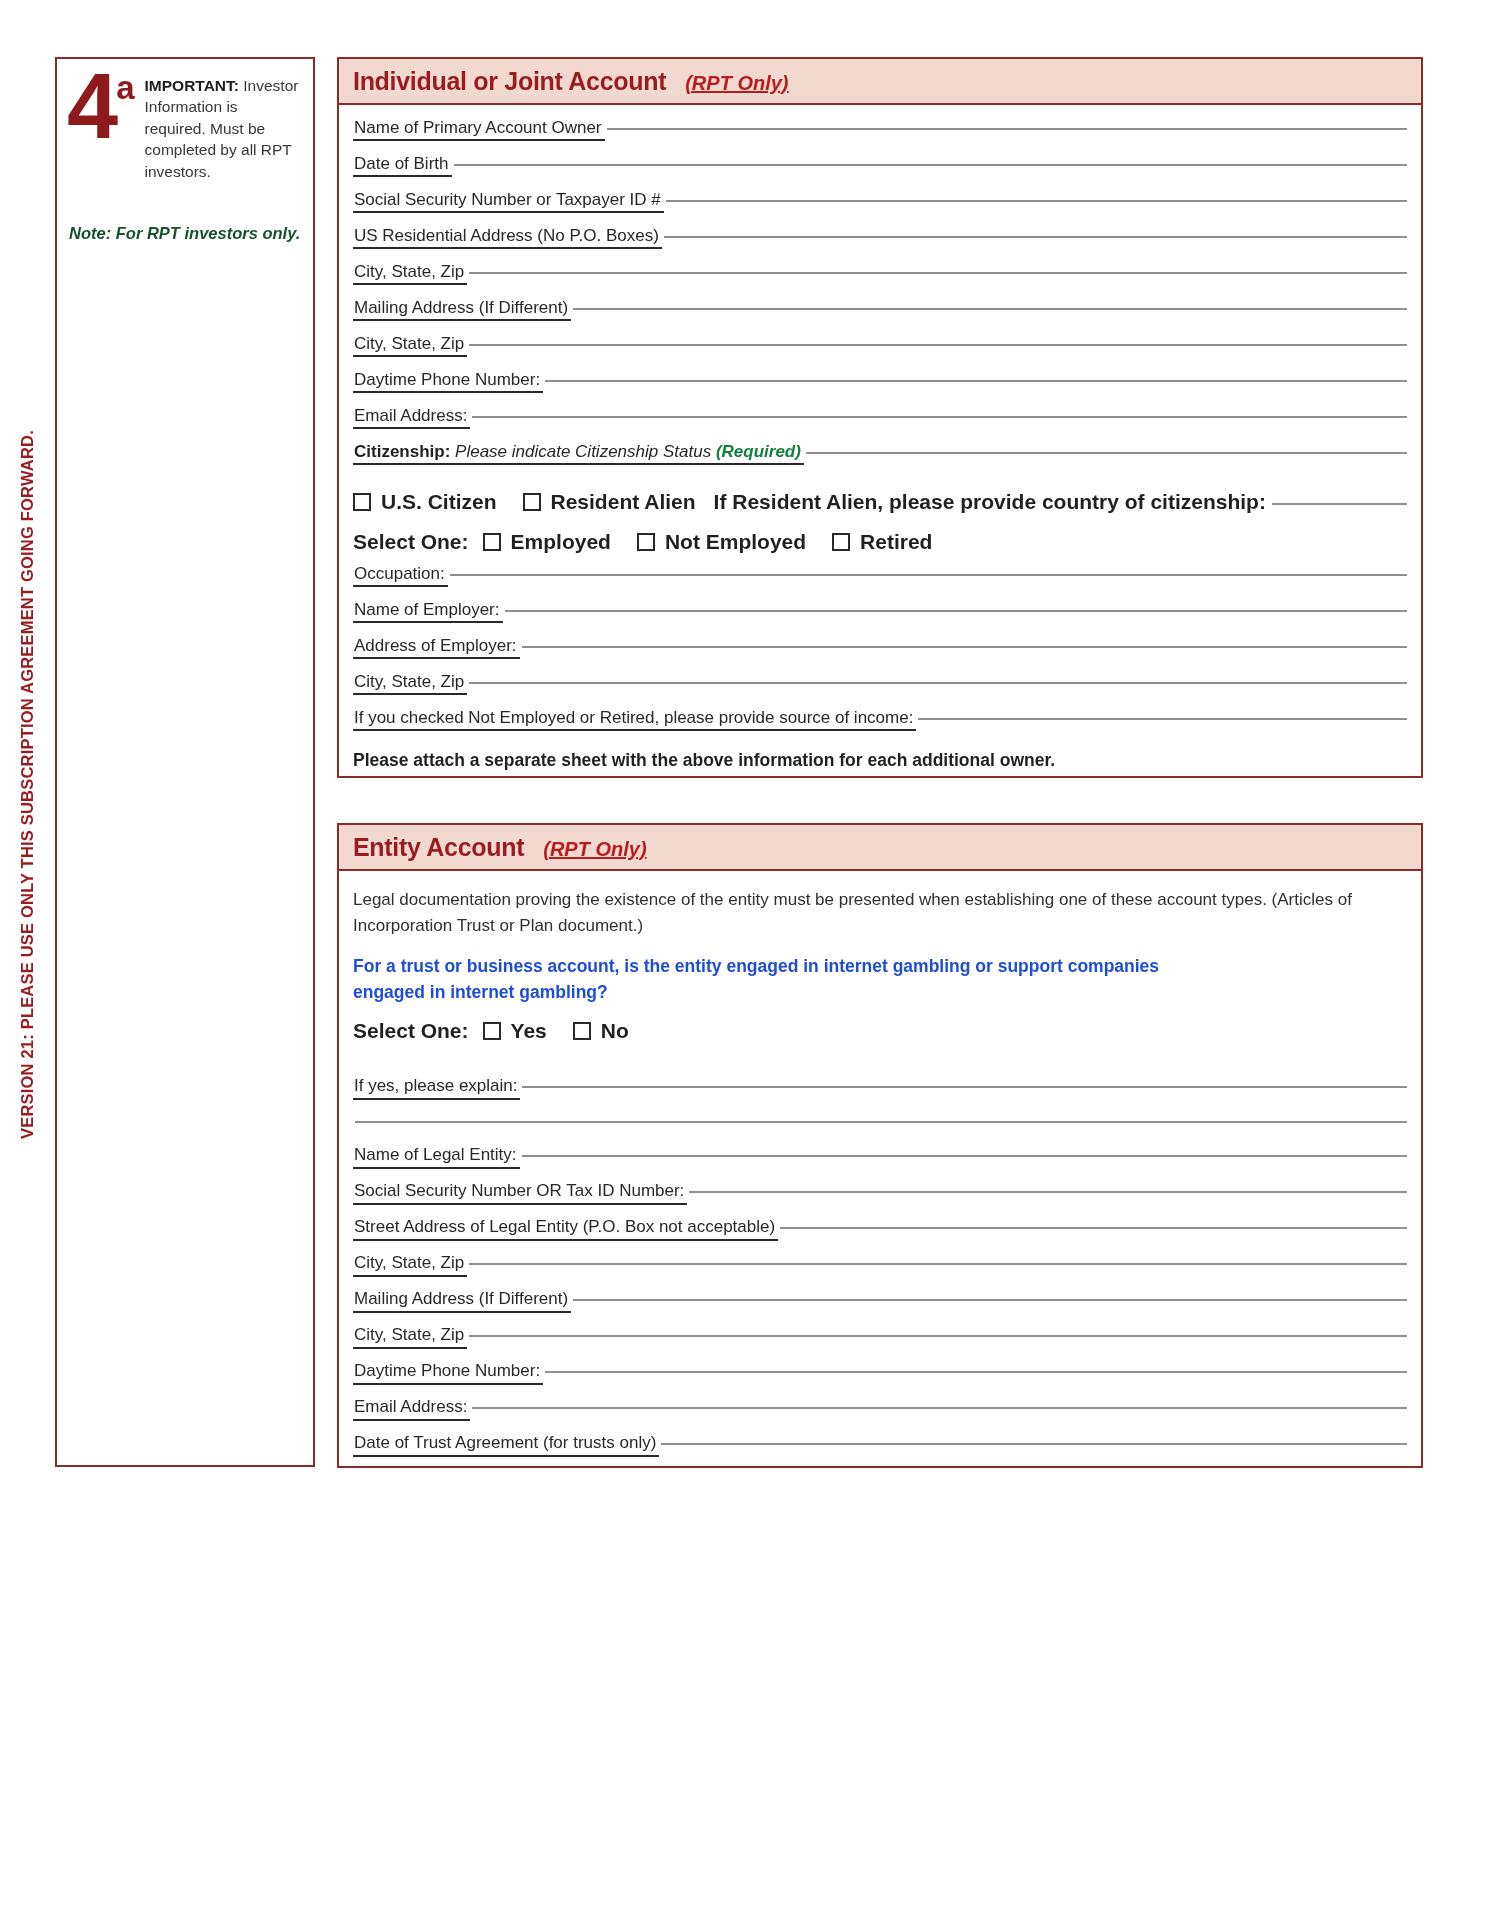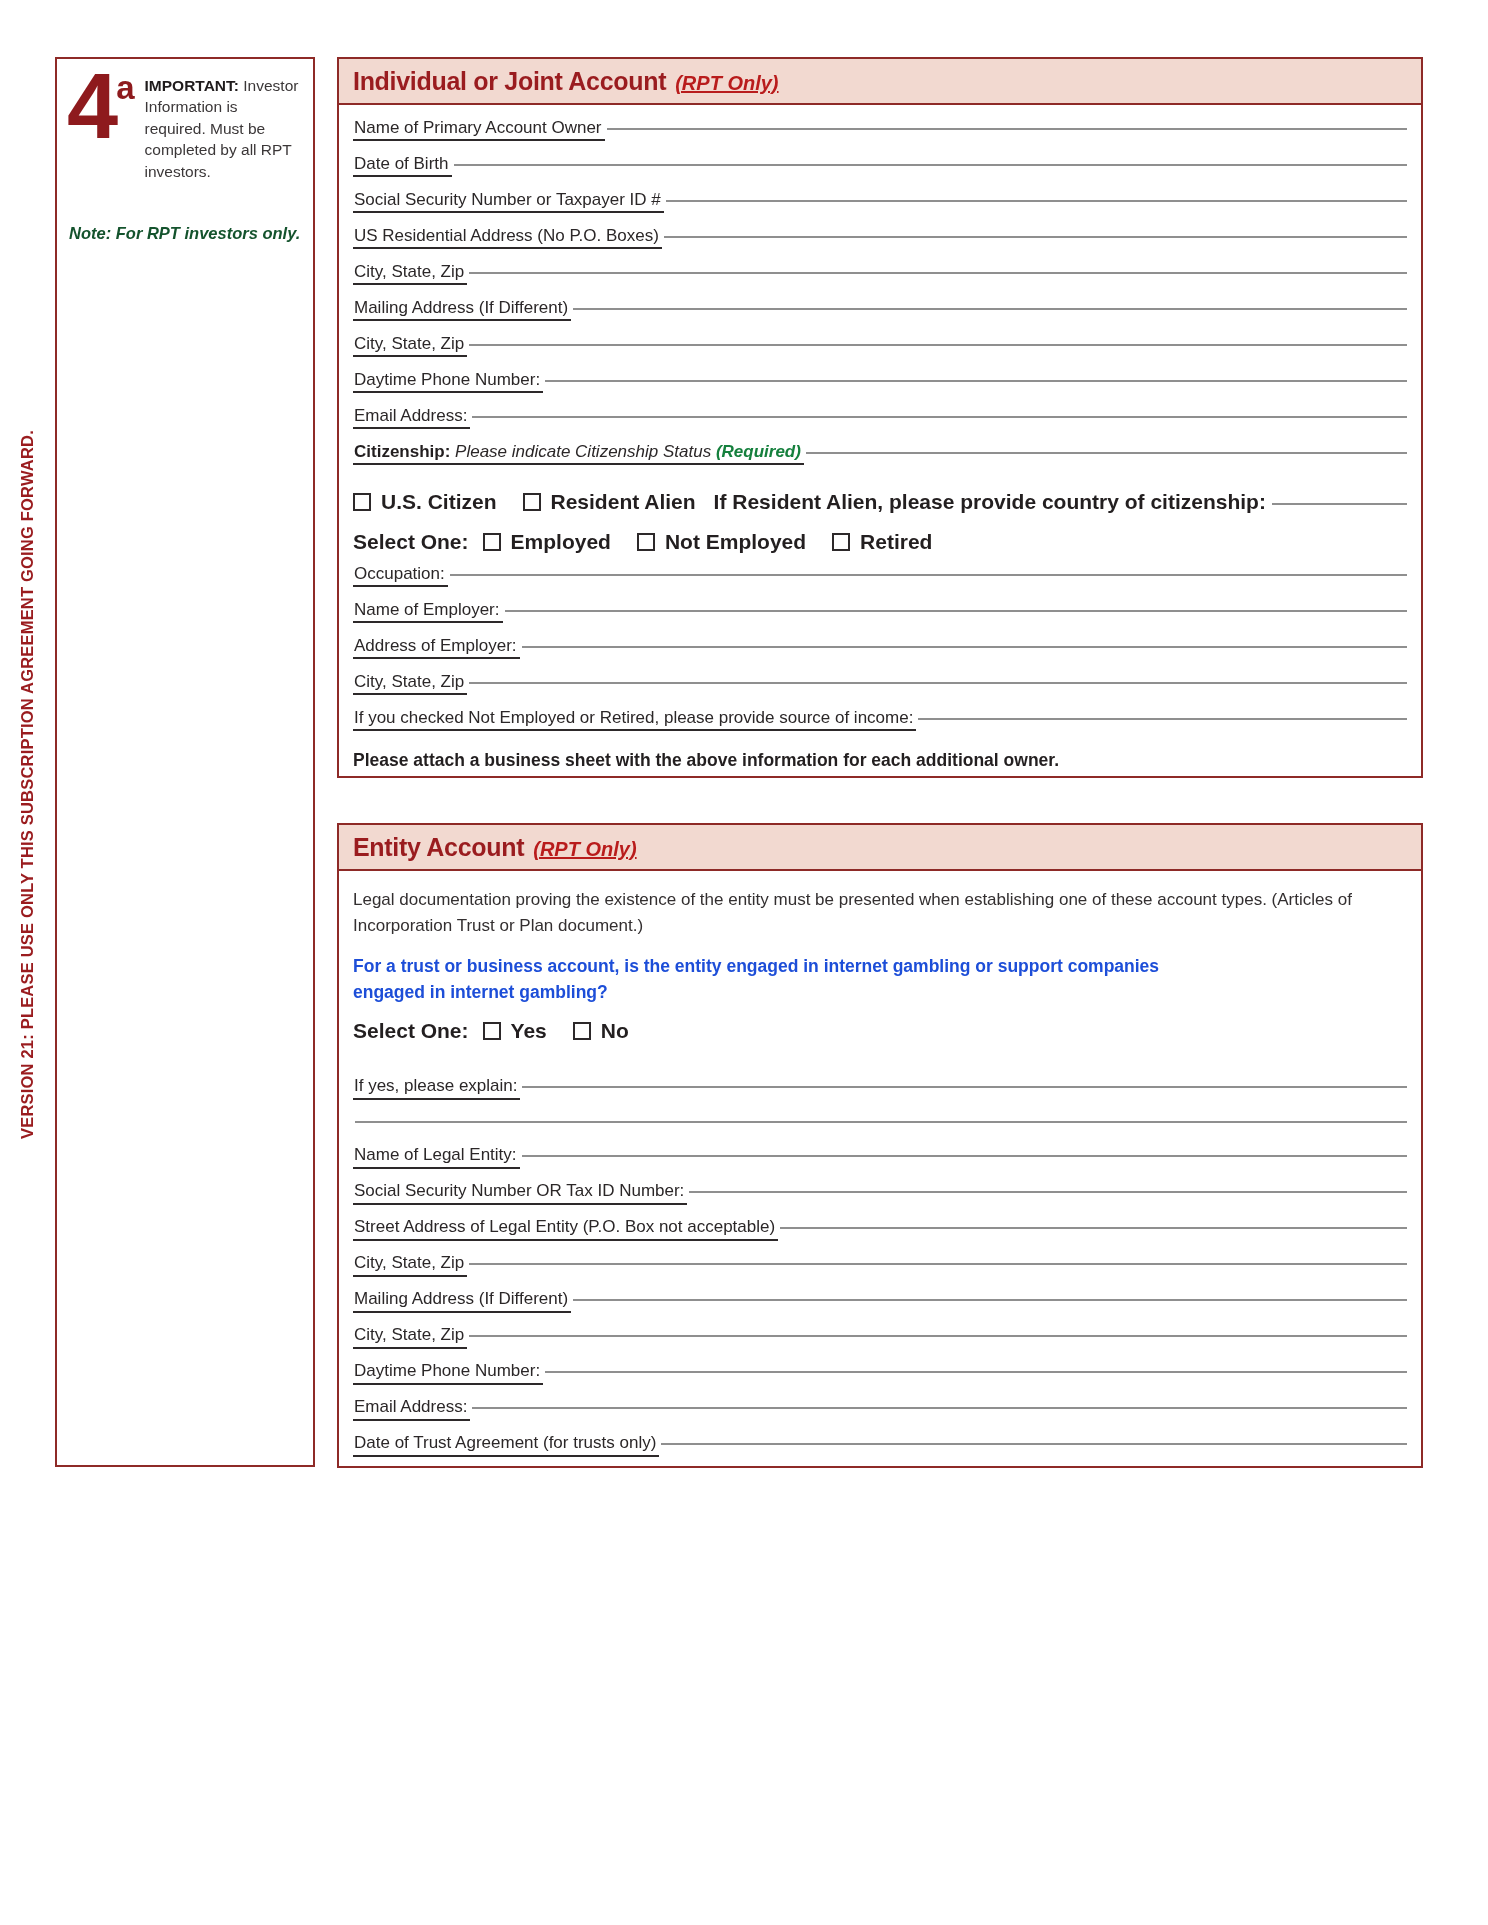--- a/index.html
+++ b/index.html
@@ -28,21 +28,21 @@
   .important-text { font-size:15.5px; color:#3b3738; line-height:1.38; margin-left:10px; width:170px; margin-top:8px; }
   .important-text b { color:#1f1b1c; }
   .sidebar-note { margin-top:42px; font-weight:bold; font-style:italic; font-size:16.5px; color:#14532d; padding-left:2px; }
 
   
   .section { position:absolute; left:337px; width:1086px; border:2px solid #8e2a27; background:#ffffff; }
   .section-individual { top:57px; height:721px; }
   .section-entity { top:823px; height:645px; }
   .section-header {
     background:#f2d9d0; border-bottom:2px solid #8e2a27;
-    padding:8px 14px 7px; display:flex; align-items:baseline; gap:9px;
+    padding:8px 14px 7px; display:flex; align-items:baseline; gap:19px;
   }
   .section-title { color:#9a1c1f; font-weight:bold; font-size:25px; letter-spacing:-0.3px; }
   .section-subtitle { color:#b91c1c; font-weight:bold; font-style:italic; font-size:20px;text-decoration:underline; }
   .section-body { padding:6px 14px 0; }
 
   
   .field-row { display:flex; align-items:center; height:36px; }
   .field-label {
     font-size:17px; color:#2b2728; border-bottom:2px solid #2d292a;
     padding:0 3px 1px 1px; white-space:nowrap; line-height:1.25;
@@ -176,21 +176,21 @@
       </div>
       <div class="field-row">
         <span class="field-label">City, State, Zip</span>
         <span class="field-fill"></span>
       </div>
       <div class="field-row">
         <span class="field-label">If you checked Not Employed or Retired, please provide source of income:</span>
         <span class="field-fill"></span>
       </div>
 
-      <div class="attach-note">Please attach a business sheet with the above information for each additional owner.</div>
+      <div class="attach-note">Please attach a separate sheet with the above information for each additional owner.</div>
     </div>
   </div>
 
   <div class="section section-entity">
     <div class="section-header">
       <span class="section-title">Entity Account</span>
       <span class="section-subtitle">(RPT Only)</span>
     </div>
     <div class="section-body">
 

